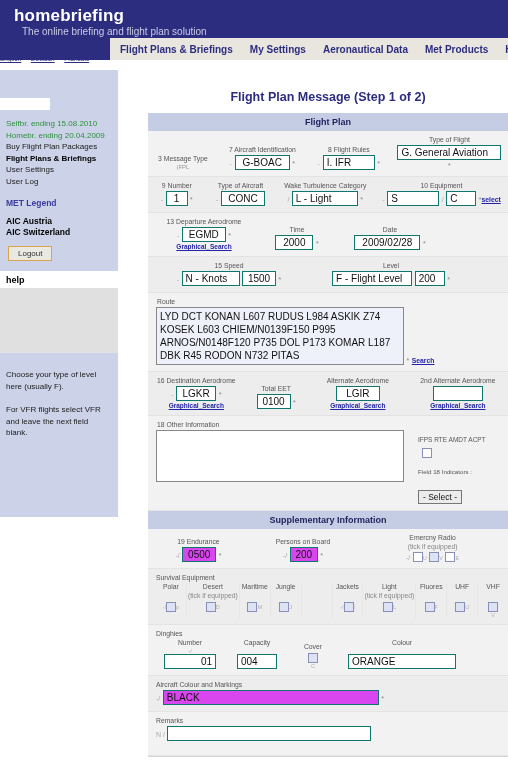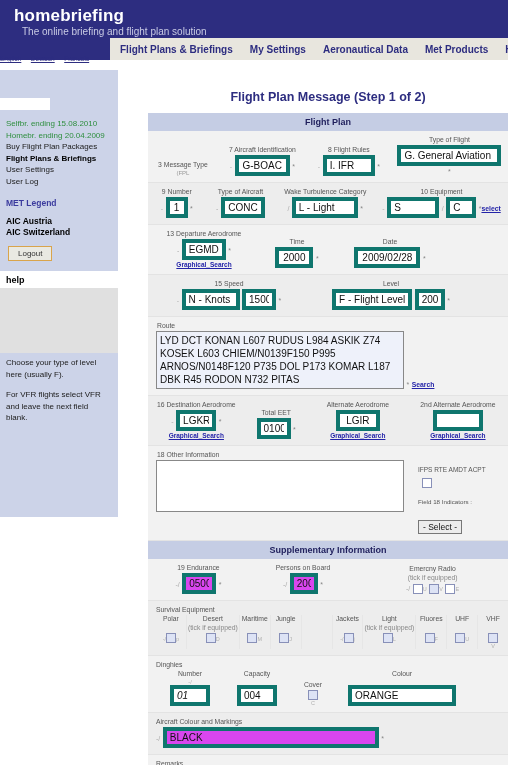--- a/index.html
+++ b/index.html
@@ -34,33 +34,33 @@
   .sb-bold{color:#000;font-weight:bold;}
   .sb-met{color:#3b3b9e;font-weight:bold;font-size:8.5px;padding:7px 0 2px 6px;}
   .sb-aic{padding:6px 0 0 6px;}
   .sb-aic div{font-weight:bold;color:#000;font-size:8.5px;line-height:11px;}
   .logoutwrap{padding:8px 0 4px 8px;}
   .logoutbtn{display:inline-block;background:#e9e9e2;border:1px solid #d9a44c;color:#333;
              font-size:8px;padding:2px 9px;font-family:"Liberation Sans",sans-serif;}
   .sb-help{background:#fff;color:#000;font-size:9px;font-weight:bold;padding:4px 6px 3px 6px;}
   .sb-helpbody{background:#e0e0e0;height:65px;}
   .sb-helptxt{background:#ccd3e8;padding:4px 8px 10px 6px;color:#202020;font-size:8px;line-height:11.5px;min-height:150px;}
-  .sb-helptxt p{margin:0 0 9px 0;}
+  .sb-helptxt p{margin:12px 0 9px 0;}
   
   .main{position:absolute;left:148px;top:18px;width:360px;}
   .pagetitle{color:#2d2d80;font-size:12.5px;font-weight:bold;text-align:center;padding:12px 0 9px 0;}
   .panelbar{background:#c5cde4;color:#1f1f5c;font-size:9px;font-weight:bold;text-align:center;padding:4px 0;}
   .rowband{background:#f2f2f2;border-bottom:1px solid #e3e3e3;padding:5px 0 6px 0;position:relative;}
   .rowband.alt{background:#ededed;}
   .cellrow{display:flex;align-items:flex-end;}
   .cell{padding:0 6px;text-align:center;}
   .lbl{font-size:6.8px;color:#555;display:block;text-align:center;margin-bottom:2px;white-space:nowrap;}
   .sublbl{font-size:6px;color:#999;text-align:center;display:block;}
   .fld{font-family:"Liberation Sans",sans-serif;font-size:10px;color:#111;
-       border:4px solid #0f766e;background:#fff;padding:1px 3px;box-sizing:border-box;text-align:center;}
+       border:1px solid #0f766e;background:#fff;padding:1px 3px;box-sizing:border-box;text-align:center;}
   .fld.blue{background:#d946ef;}
   .star{color:#888;font-size:7px;vertical-align:middle;}
   .dash{color:#aaa;font-size:7px;}
   .glink{display:block;text-align:center;color:#2323a8;font-size:6.5px;font-weight:bold;text-decoration:underline;margin-top:1px;}
   .slink{color:#2323a8;font-size:6.8px;font-weight:bold;text-decoration:underline;}
   textarea.ta{font-family:"Liberation Sans",sans-serif;font-size:10px;color:#111;
       border:1px solid #888;background:#eef1fa;resize:none;padding:2px 3px;box-sizing:border-box;line-height:13px;}
   textarea.white{background:#fff;border:1px solid #888;}
   .chk{width:8px;height:8px;border:1px solid #8890b8;background:#fff;display:inline-block;vertical-align:middle;}
   .chk.on{background:#dde3f5;}
@@ -357,21 +357,21 @@
         </div>
       </div>
     </div>
 
     <div class="rowband" style="padding-left:8px;">
       <span class="lbl" style="text-align:left;">Dinghies</span>
       <div class="cellrow">
         <div class="cell" style="width:56px;">
           <span class="lbl">Number</span>
           <span class="tiny" style="display:block;">-/</span>
-          <input class="fld" style="width: 40px; text-align: left; font-style: italic;" value="01">
+          <input class="fld" style="width: 52px; text-align: right;" value="01">
         </div>
         <div class="cell" style="width:54px;">
           <span class="lbl">Capacity</span>
           <span class="tiny" style="display:block;visibility:hidden;">x</span>
           <input class="fld" style="width: 40px; text-align: left;" value="004">
         </div>
         <div class="cell" style="width:34px;">
           <span class="lbl">Cover</span>
           <span class="chk on" style="display:inline-block;"></span>
           <span class="tiny" style="display:block;">C</span>

